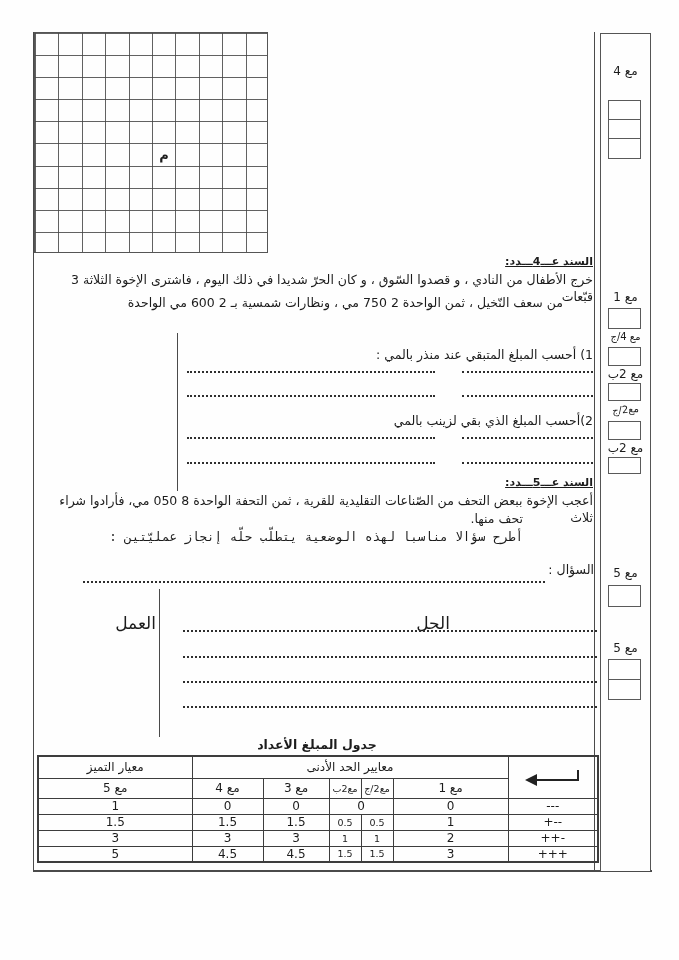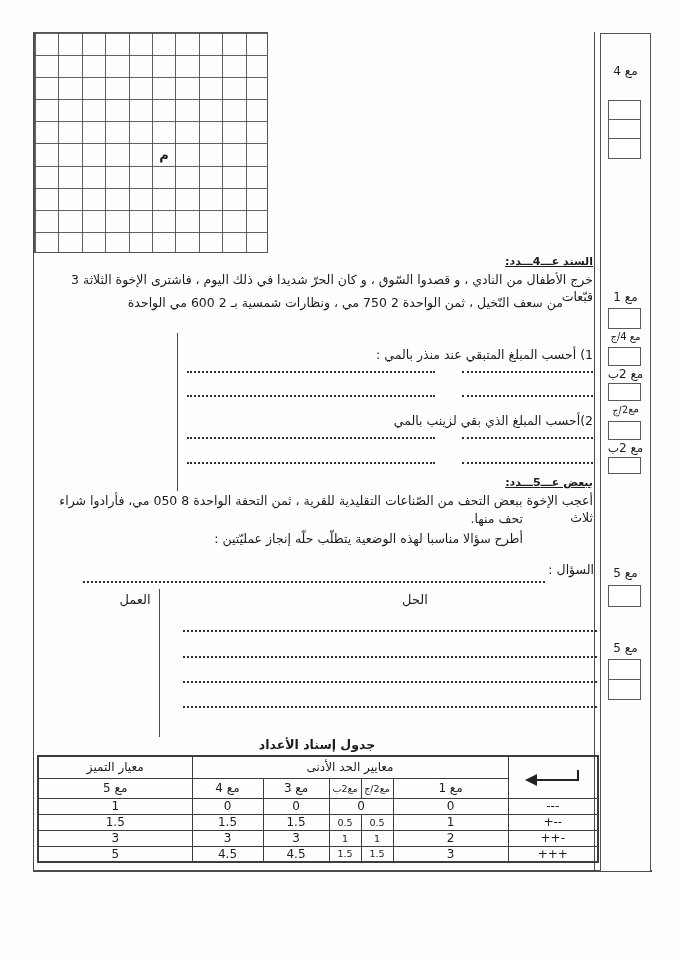--- a/index.html
+++ b/index.html
@@ -40,21 +40,21 @@
     letter-spacing:0;
   }
   .heading { font-size:11px; text-decoration:underline; font-weight:bold; }
   .ind30 { padding-right:30px; }
   .ind70 { padding-right:70px; }
 
   
   .dots { position:absolute; border-top:2px dotted #2e2e2e; height:0; }
 
   
-  .center-label { position:absolute; direction:rtl; text-align:center; font-size:13px; }
+  .center-label { position:absolute; direction:rtl; font-size:17px;margin-top:21px; }
 
   
   .table-title {
     position:absolute; left:37px; top:737px; width:560px;
     text-align:center; direction:rtl; font-size:12.5px; font-weight:bold;
   }
   table.grading {
     position:absolute; left:37px; top:755px; width:560px;
     direction:rtl; border-collapse:collapse; table-layout:fixed;
     font-size:12px;
@@ -111,38 +111,38 @@
   <div class="dots" style="left:187px; top:371px; width:248px;"></div>
   <div class="dots" style="left:462px; top:395px; width:131px;"></div>
   <div class="dots" style="left:187px; top:395px; width:248px;"></div>
 
   <div class="txt" style="top:412px;">2)أحسب المبلغ الذي بقي لزينب بالمي</div>
   <div class="dots" style="left:462px; top:437px; width:131px;"></div>
   <div class="dots" style="left:187px; top:437px; width:248px;"></div>
   <div class="dots" style="left:462px; top:462px; width:131px;"></div>
   <div class="dots" style="left:187px; top:462px; width:248px;"></div>
 
-  <div class="txt heading" style="top:474px;">ببعض عـــ5ـــدد:</div>
+  <div class="txt heading" style="top:474px;">السند عـــ5ـــدد:</div>
   <div class="txt" style="top:492px;">أعجب الإخوة ببعض التحف من الصّناعات التقليدية للقرية ، ثمن التحفة الواحدة 8 050 مي، فأرادوا شراء ثلاث</div>
   <div class="txt ind70" style="top:510px;">تحف منها.</div>
-  <div class="txt ind70" style="top:530px;">أطرح سؤالا مناسبا لهذه الوضعية يتطلّب حلّه إنجاز عمليّتين :</div>
+  <div class="txt ind70" style="top:530px;font-family:Liberation Mono, monospace;">أطرح سؤالا مناسبا لهذه الوضعية يتطلّب حلّه إنجاز عمليّتين :</div>
 
   <div class="txt" style="left:540px; width:54px; top:561px;">السؤال :</div>
   <div class="dots" style="left:83px; top:581px; width:462px;"></div>
 
   <div class="center-label" style="left:380px; top:592px; width:70px;">الحل</div>
   <div class="center-label" style="left:114px; top:592px; width:42px;">العمل</div>
   <div class="vline" style="left:159px; top:589px; height:148px;"></div>
 
   <div class="dots" style="left:183px; top:630px; width:414px;"></div>
   <div class="dots" style="left:183px; top:656px; width:414px;"></div>
   <div class="dots" style="left:183px; top:681px; width:414px;"></div>
   <div class="dots" style="left:183px; top:706px; width:414px;"></div>
 
-  <div class="table-title">جدول إسناد الأعداد</div>
+  <div class="table-title">جدول المبلغ الأعداد</div>
   <table class="grading">
     <colgroup>
       <col style="width:90px">
         <col style="width:115px">
         <col style="width:32px">
       <col style="width:32px">
         <col style="width:66px">
         <col style="width:71px">
         <col style="width:154px">
     </colgroup>

